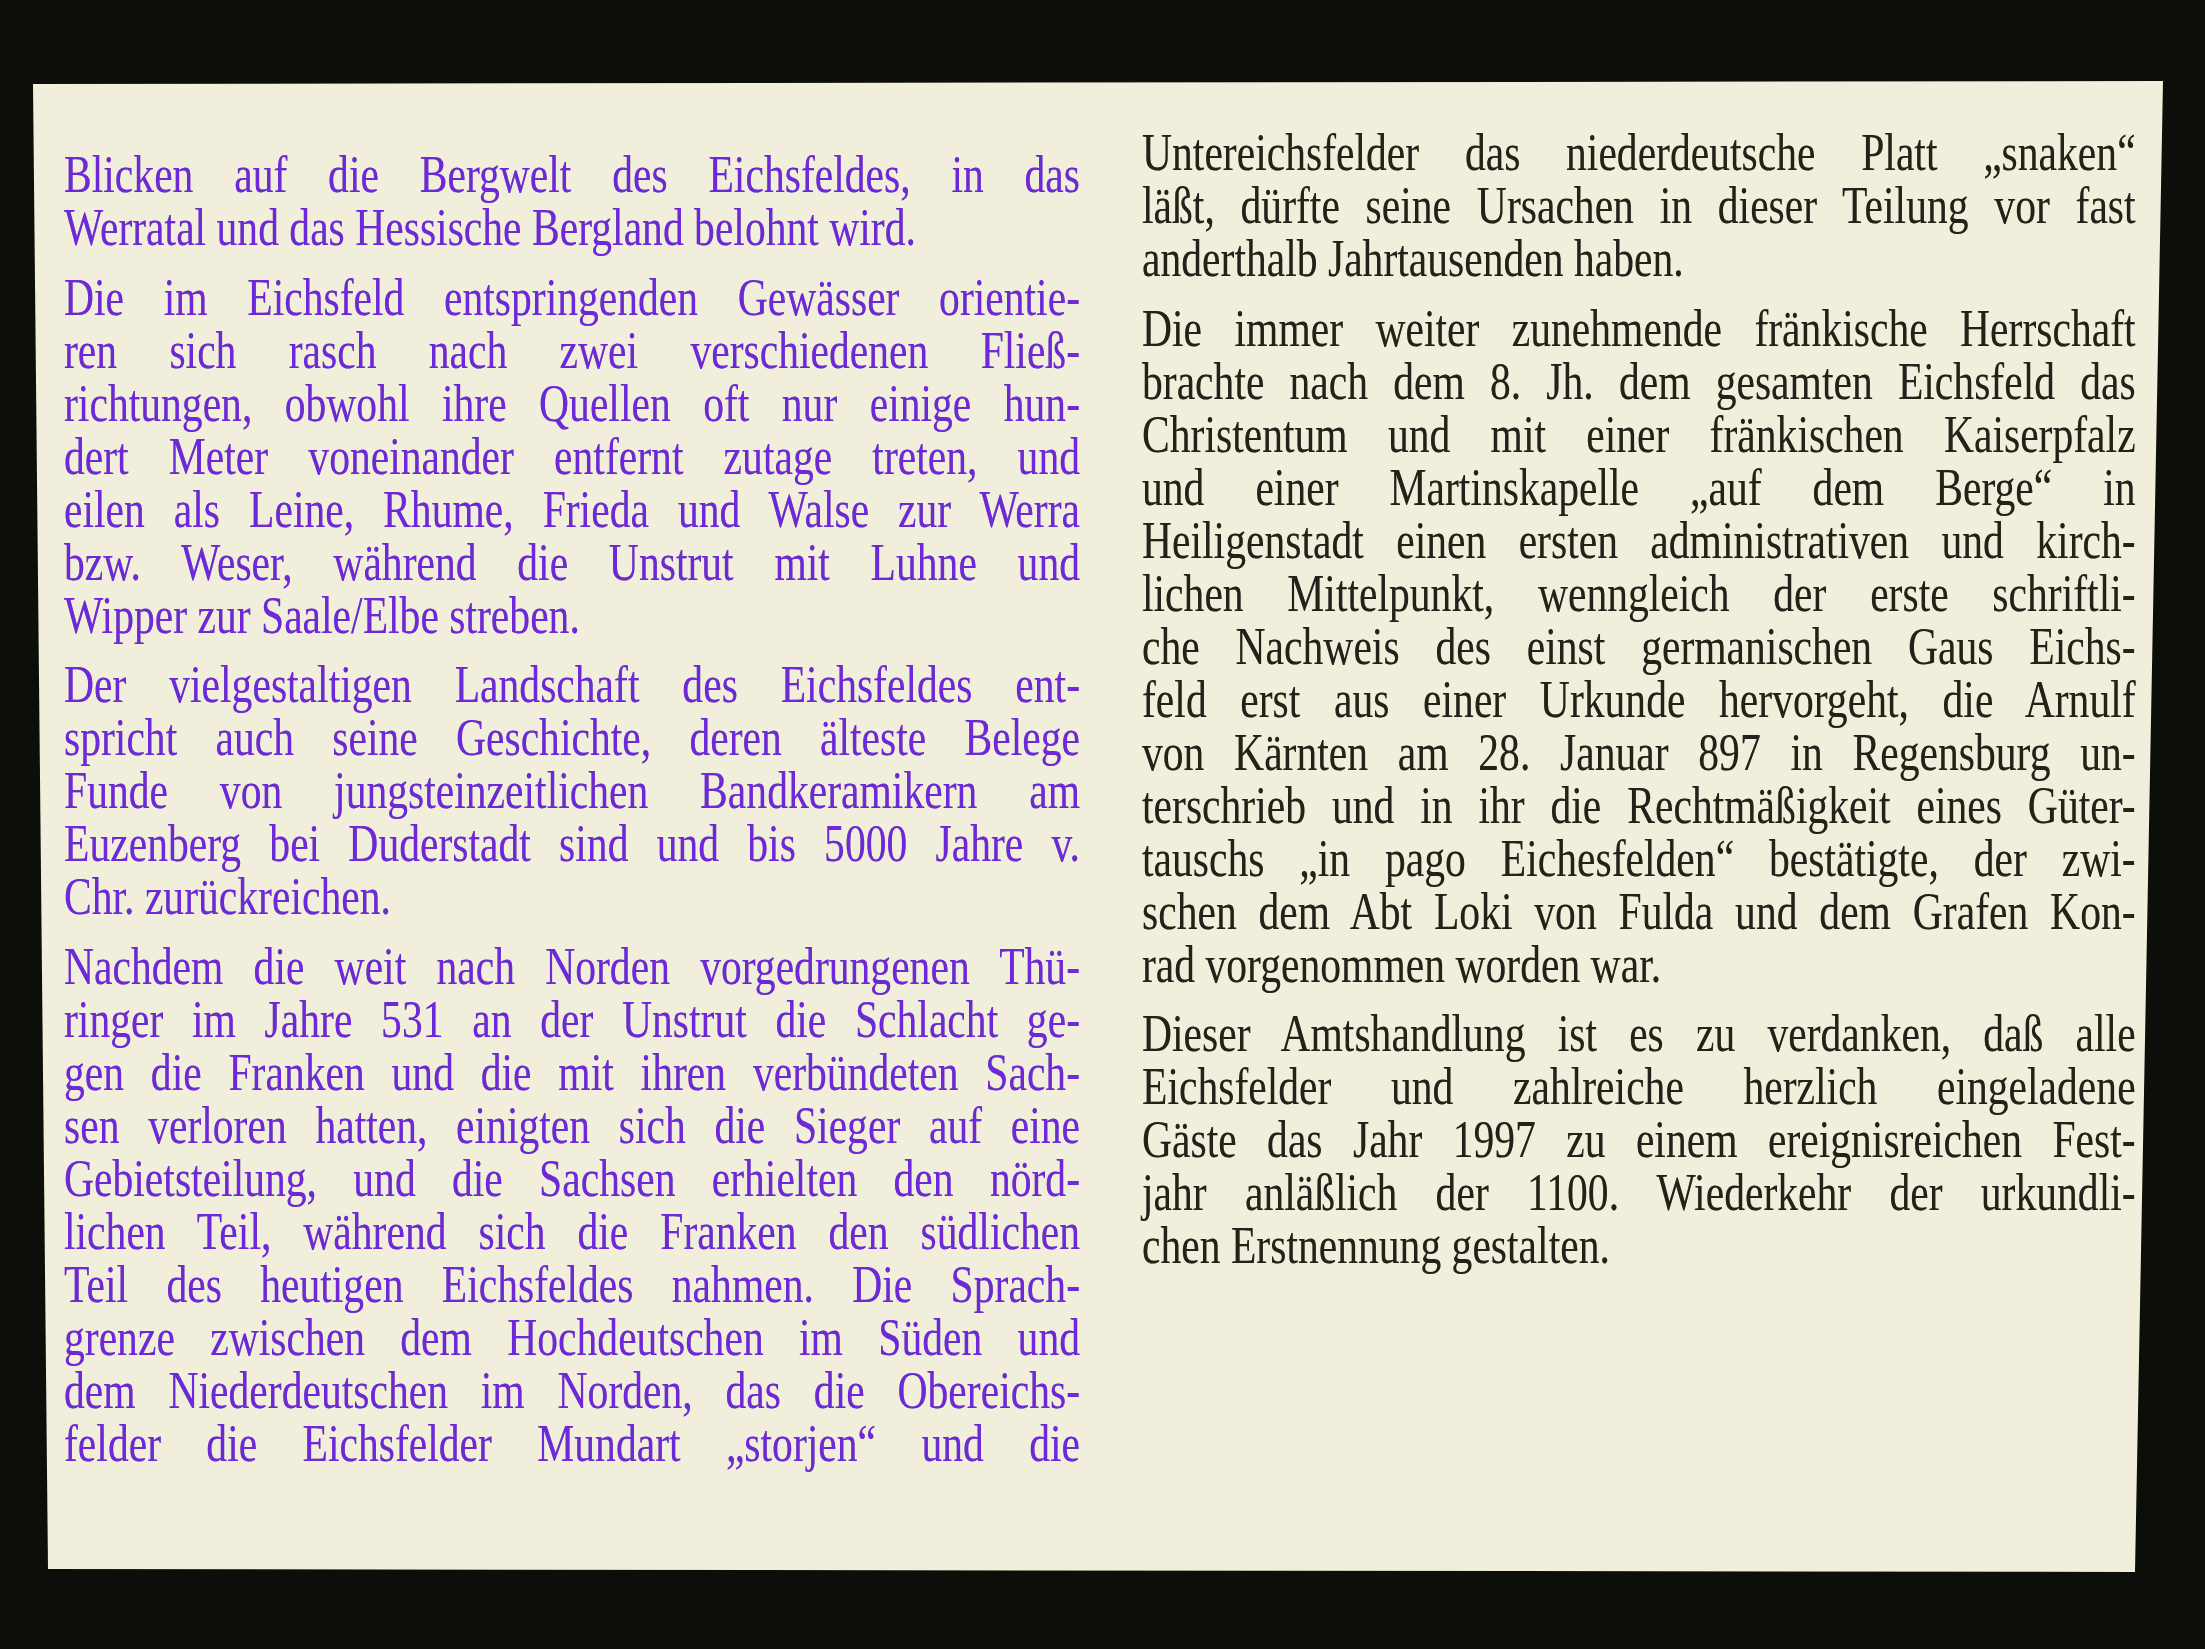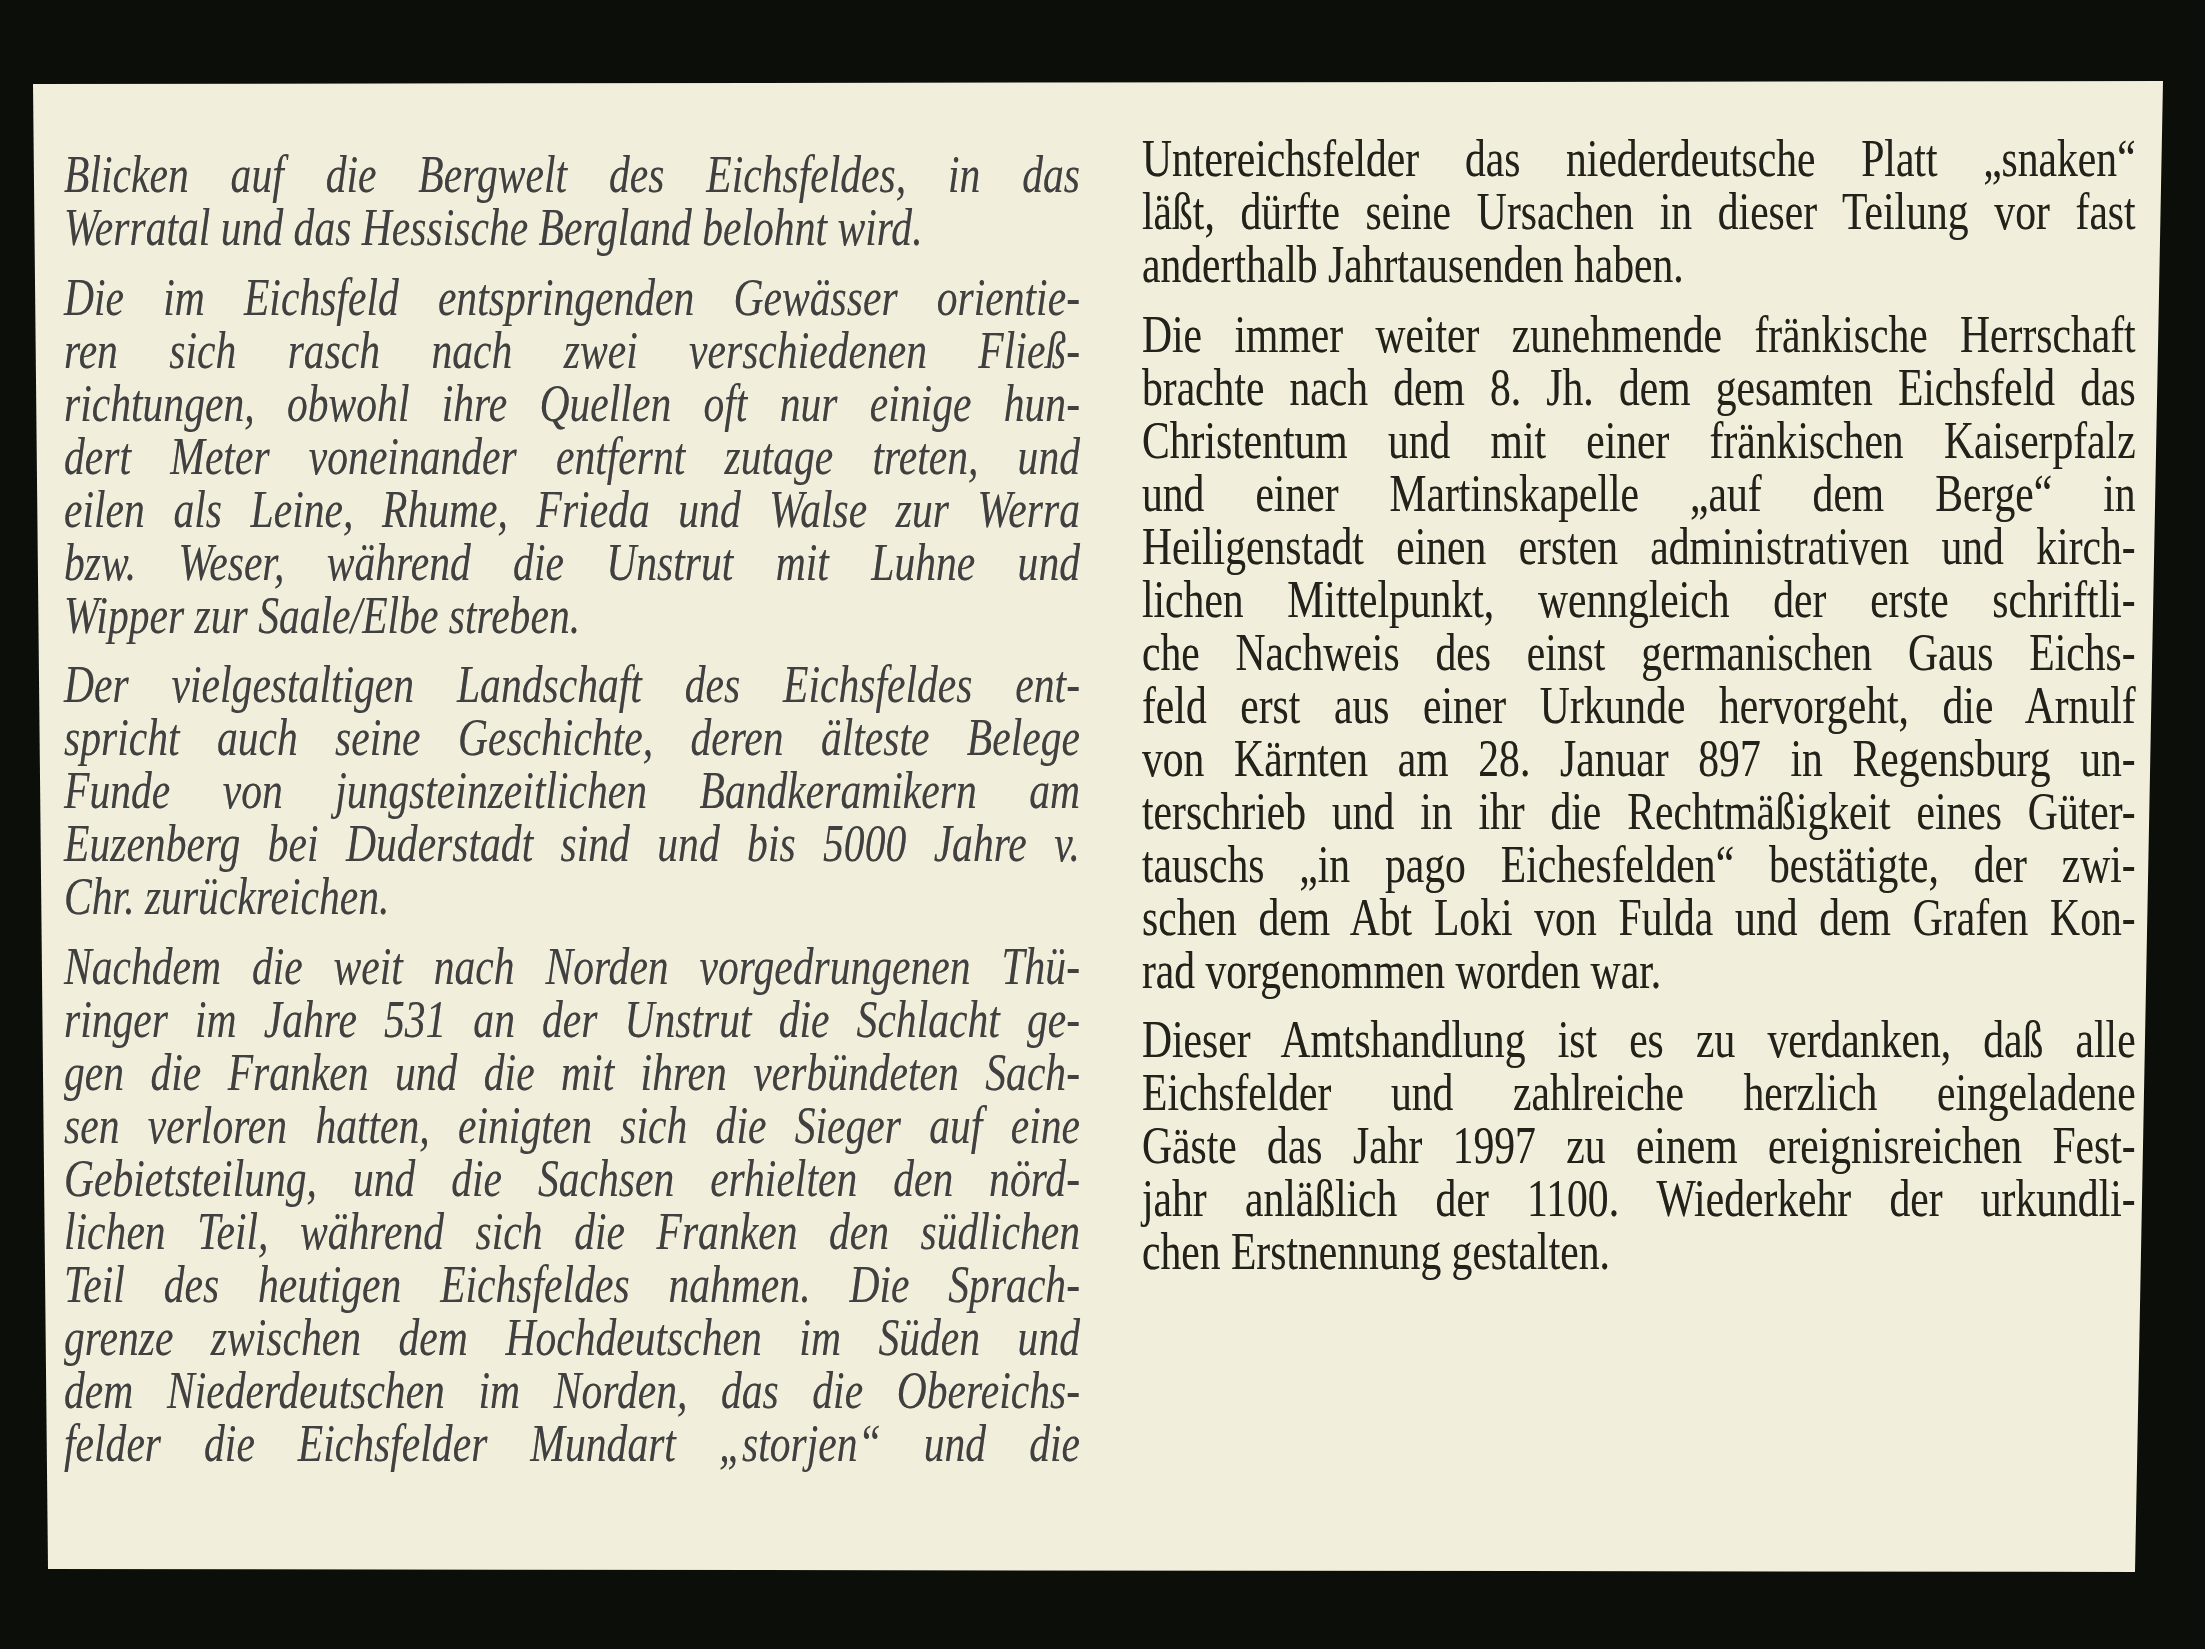--- a/index.html
+++ b/index.html
@@ -20,40 +20,40 @@
     clip-path: polygon(33px 84px, 2163px 81px, 2135px 1572px, 48px 1569px);
   }
   .col {
     position: absolute;
     font-family: "Liberation Serif", serif;
     font-size: 52px;
     line-height: 53px;
     overflow: visible;
   }
   .col-left  { left: 64px;  top: 148px; width: 1016px; }
-  .col-right { left: 1142px; top: 132px; width: 994px; }
+  .col-right { left: 1142px; top: 126px; width: 994px; }
   .para { margin: 0 0 16.6px 0; }
   .line {
     transform: scaleX(0.8);
     transform-origin: left top;
     text-align: justify;
     text-align-last: justify;
     white-space: normal;
     text-shadow: 0 0 0.6px rgba(35,33,26,0.35);
   }
   .col-left  .line { width: 1270px; }
   .col-right .line { width: 1242px; }
   .line.lastline { text-align-last: left; }
 </style>
 </head>
 <body style="background: rgb(11, 14, 9);">
 
 <div class="stage">
   <div class="paper" style="background: rgb(241, 239, 220);">
-    <div class="col col-left" style="color: #404040; font-style: italic;">
+    <div class="col col-left" style="color: #6d28d9;">
         <div class="para">
           <div class="line">Blicken auf die Bergwelt des Eichsfeldes, in das</div>
           <div class="line lastline">Werratal und das Hessische Bergland belohnt wird.</div>
         </div>
         <div class="para">
           <div class="line">Die im Eichsfeld entspringenden Gewässer orientie-</div>
           <div class="line">ren sich rasch nach zwei verschiedenen Fließ-</div>
           <div class="line">richtungen, obwohl ihre Quellen oft nur einige hun-</div>
           <div class="line">dert Meter voneinander entfernt zutage treten, und</div>
           <div class="line">eilen als Leine, Rhume, Frieda und Walse zur Werra</div>

